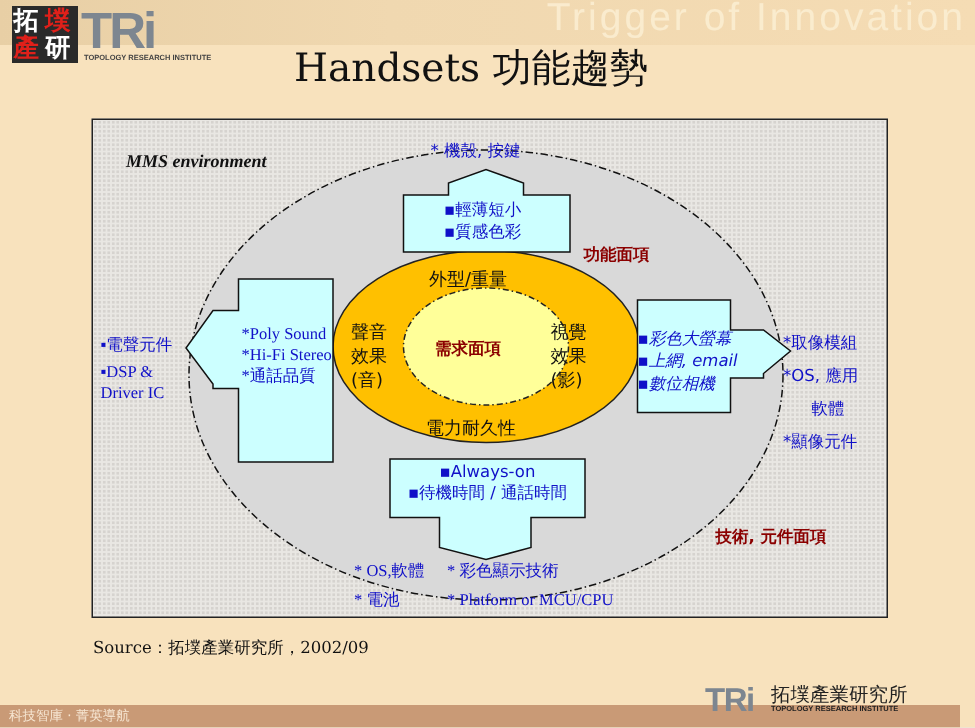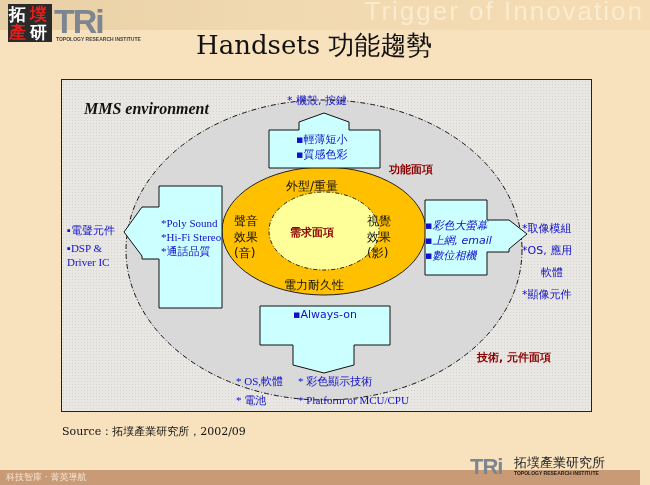--- a/index.html
+++ b/index.html
@@ -13,21 +13,21 @@
   .logo-cn { position:absolute; left:0; top:0; width:44px; height:38px; font-family:"DejaVu Sans", sans-serif; }
   .logo-cn span { position:absolute; font-size:17px; font-weight:bold; line-height:18px; }
   .logo-tri { position:absolute; left:46px; top:0; font-family:"Liberation Sans", sans-serif; font-size:34px;
     font-weight:bold; color:#7d8690; letter-spacing:-2px; line-height:34px; }
   .logo-sub { position:absolute; left:48px; top:32px; font-size:5px; color:#444; white-space:nowrap; font-family:"Liberation Sans",sans-serif; font-weight:bold; }
   .title { position:absolute; left:196px; top:28px; font-family:"DejaVu Serif", serif; font-size:26px; color:#111; white-space:nowrap; }
   .panel { position:absolute; left:61px; top:79px; width:531px; height:333px;
     border:1px solid #222; background:#e9e7e3;
     background-image:radial-gradient(#d6d3cf 1px, transparent 1px); background-size:3px 3px; }
   .mms { position:absolute; left:22px; top:20px; font-family:"Liberation Serif", serif; font-style:italic;
-    font-weight:bold; font-size:16px; color:#111; }
+    font-weight:bold; font-size:12px; color:#111; }
   svg.diag { position:absolute; left:0; top:0; }
   .t { position:absolute; white-space:nowrap; color:#1010c8; font-size:11px; line-height:15px; }
   .t.serif { font-family:"Liberation Serif", serif; }
   .lbl-red { position:absolute; color:#8b0000; font-weight:bold; font-size:11px; white-space:nowrap; }
   .yel { position:absolute; color:#111; font-size:12px; text-align:left; line-height:16px; white-space:nowrap; }
   .source { position:absolute; left:62px; top:424px; font-family:"DejaVu Serif", serif; font-size:11px; color:#111; white-space:nowrap; }
   .footer { position:absolute; left:0; top:470px; width:640px; height:15px; background:#c99a76;padding-left:28px; }
   .footer-text { position:absolute; left:6px; top:1px; font-size:9px; color:#f6e6d2; white-space:nowrap; }
   .footer-logo { position:absolute; left:470px; top:454px; height:26px; width:175px; }
   .footer-logo .tri { position:absolute; left:0; top:0; font-family:"Liberation Sans",sans-serif; font-size:22px; font-weight:bold; color:#7d8690; letter-spacing:-1px; }
@@ -116,20 +116,21 @@
   </div>
   <div class="t" style="left:460px;top:138px;line-height:22px;">
     <div>*取像模組</div>
     <div>*OS, 應用</div>
     <div style="padding-left:10px;text-align:center;">軟體</div>
     <div>*顯像元件</div>
   </div>
 
   <div class="t" style="left:200px;top:228px;width:126px;text-align:center;line-height:14px;">
     <div class="serif">▪Always-on</div>
+    <div>▪待機時間 / 通話時間</div>
   </div>
   <div class="t serif" style="left:174px;top:292px;line-height:19px;">
     <div><span style="display:inline-block;width:62px;">* OS,軟體</span><span>* 彩色顯示技術</span></div>
     <div><span style="display:inline-block;width:62px;">* 電池</span><span>* Platform or MCU/CPU</span></div>
   </div>
 
   <div class="lbl-red" style="left:415px;top:270px;">技術, 元件面項</div>
 </div>
 
 <div class="source">Source：拓墣產業研究所，2002/09</div>

